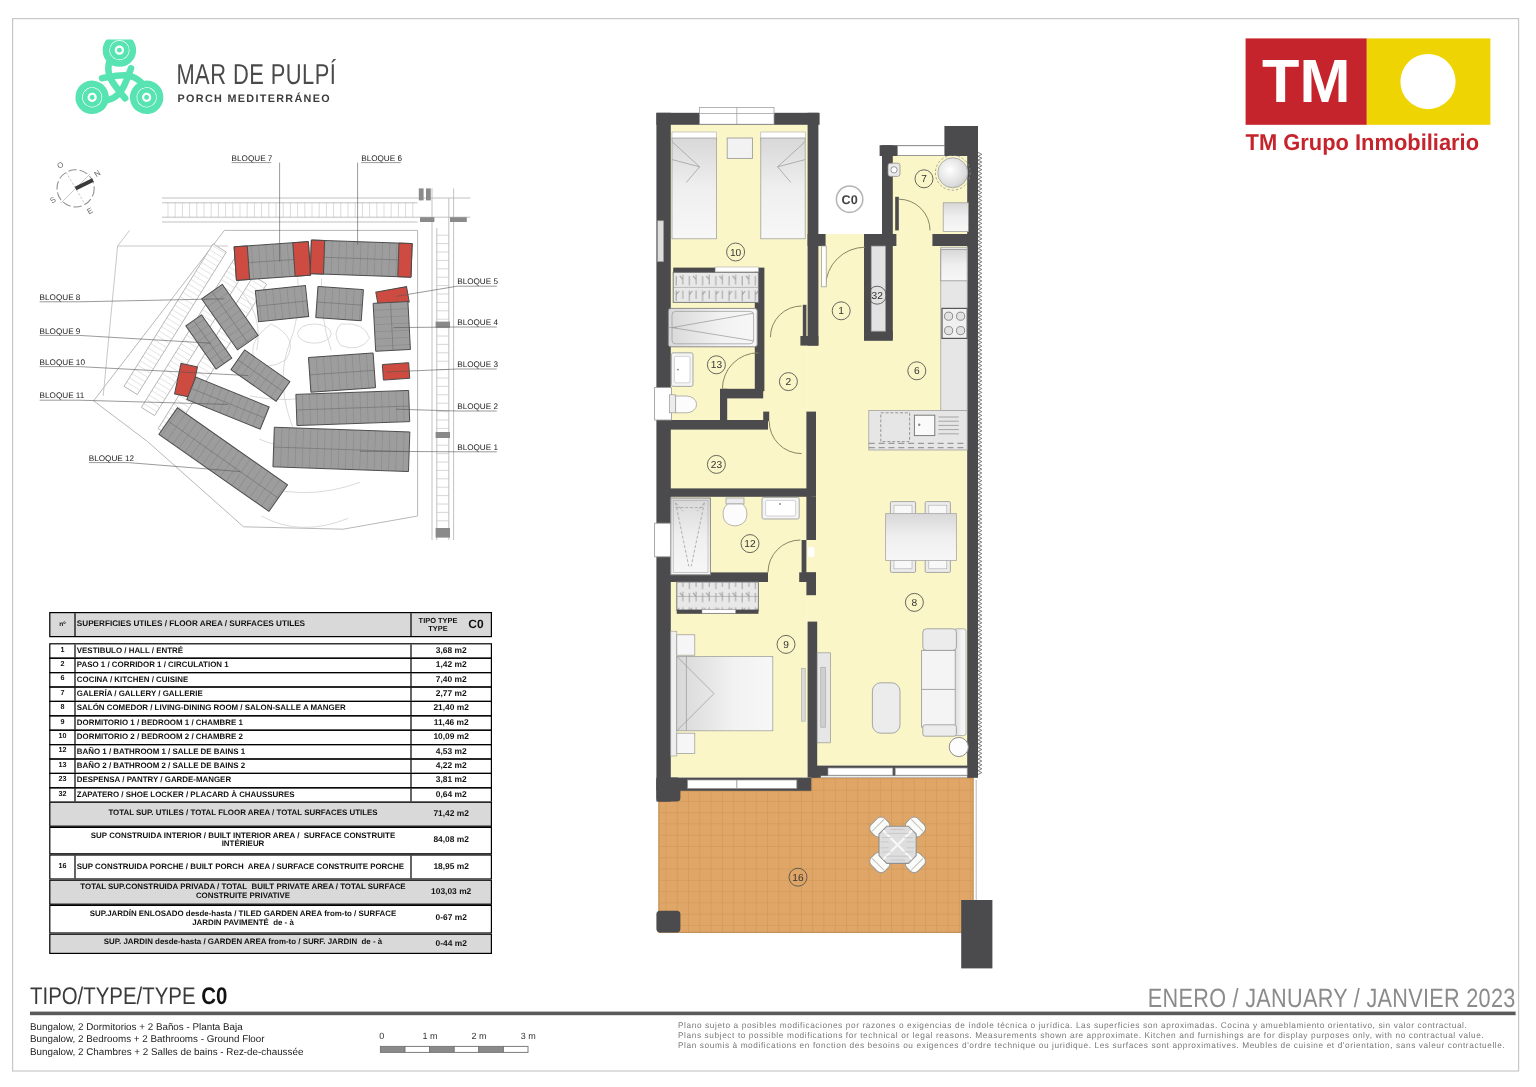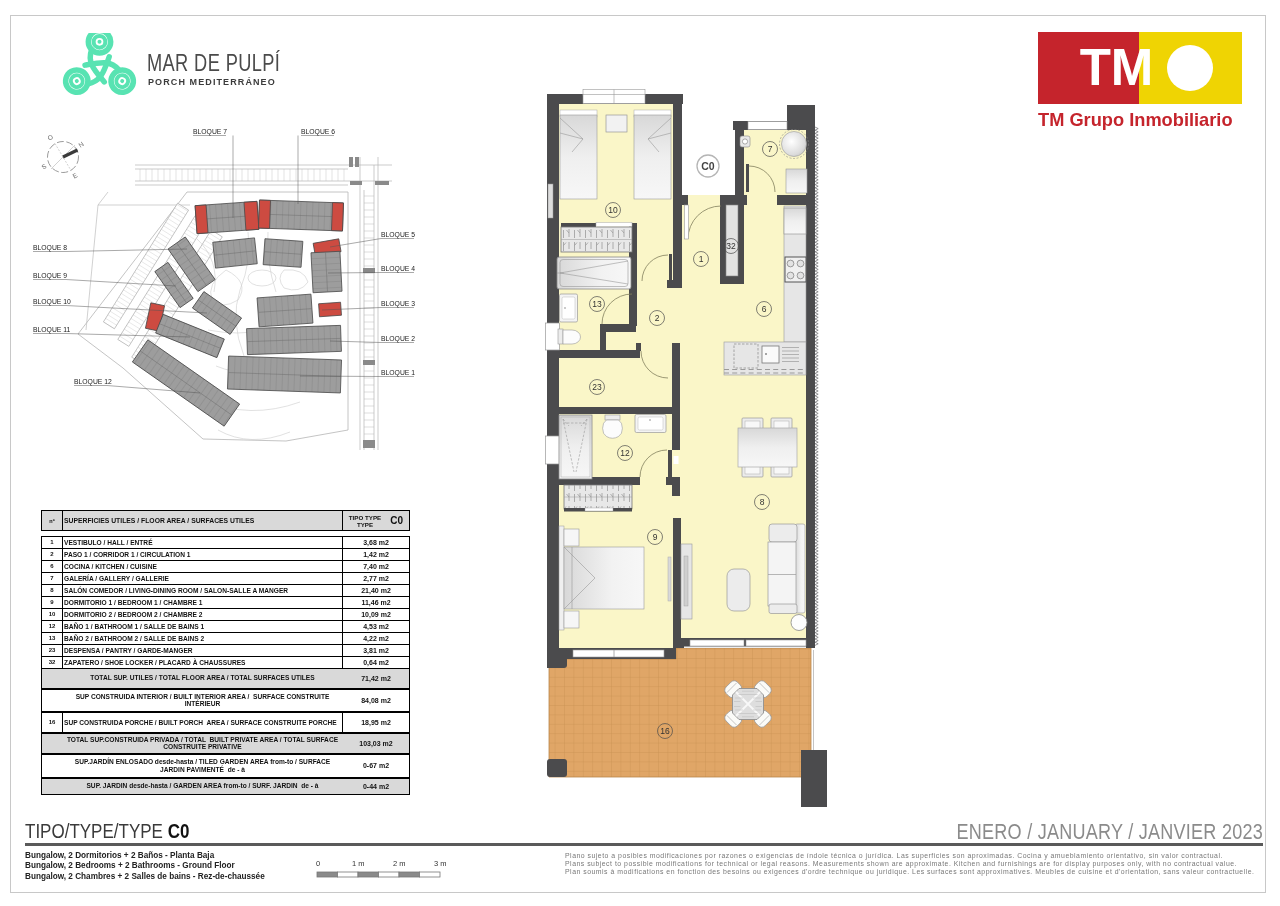--- a/index.html
+++ b/index.html
@@ -36,21 +36,21 @@
 
 <div class="abs" style="left:147px;top:49px;font-size:24px;font-weight:400;color:#4a4a4a;letter-spacing:0.5px;transform:scaleX(0.76);transform-origin:0 0;white-space:nowrap;">MAR DE PULPÍ</div>
 
 <div class="abs" style="left:148px;top:77px;font-size:9px;font-weight:700;color:#3c3c3c;letter-spacing:1.1px;white-space:nowrap;">PORCH MEDITERRÁNEO</div>
 
 <div class="abs" style="left:1038px;top:32px;width:101px;height:72px;background:#c5242c;"></div>
 <div class="abs" style="left:1139px;top:32px;width:103px;height:72px;background:#efd403;"></div>
 
 <div class="abs" style="left:1167px;top:45px;width:46px;height:46px;border-radius:50%;background:#ffffff;"></div>
 
-<div class="abs" style="left:1038px;top:32px;width:101px;height:70px;display:flex;align-items:center;justify-content:center;color:#fff;font-size:51px;font-weight:700;letter-spacing:0px;padding-left:28px;">TM</div>
+<div class="abs" style="left:1038px;top:32px;width:101px;height:70px;display:flex;align-items:center;justify-content:center;color:#fff;font-size:51px;font-weight:700;letter-spacing:0px;">TM</div>
 
 <div class="abs" style="left:1038px;top:109px;font-size:19px;font-weight:700;color:#c5242c;letter-spacing:0px;transform:scaleX(0.96);transform-origin:0 0;white-space:nowrap;">TM Grupo Inmobiliario</div>
 
 <svg id="siteplan" class="abs" style="left:30px;top:118px;" width="420" height="340" viewBox="30 118 420 340">
 <defs>
 <pattern id="units" width="6" height="40" patternUnits="userSpaceOnUse">
         <rect width="6" height="40" fill="#9d9d9d"></rect>
         <line x1="0" y1="0" x2="0" y2="40" stroke="#707070" stroke-width="0.5"></line>
       </pattern>
 <pattern id="park" width="4.2" height="30" patternUnits="userSpaceOnUse">
@@ -748,21 +748,21 @@
 <div class="brow gray" style="left:0;top:267.5px;width:369px;height:17px;">
       <div class="c2 cc">SUP. JARDIN desde-hasta / GARDEN AREA from-to / SURF. JARDIN&nbsp; de - à</div>
       <div class="c3">0-44 m2</div>
     </div>
 </div>
 
 <div class="abs" style="left:25px;top:820px;font-size:20px;color:#3a3a3a;letter-spacing:0px;transform:scaleX(0.85);transform-origin:0 0;white-space:nowrap;">TIPO/TYPE/TYPE <b style="font-weight:700;color:#111;">C0</b></div>
 
 <div class="abs" style="left:25px;top:843px;width:1238px;height:2.5px;background:#5a5a5a;"></div>
 
-<div class="abs" style="left:25px;top:851px;font-size:8.2px;font-weight:700;color:#222;line-height:10.3px;">
+<div class="abs" style="left:25px;top:851px;font-size:8.2px;font-weight:400;color:#222;line-height:10.3px;">
 Bungalow, 2 Dormitorios + 2 Baños - Planta Baja<br>
 Bungalow, 2 Bedrooms + 2 Bathrooms - Ground Floor<br>
 Bungalow, 2 Chambres + 2 Salles de bains - Rez-de-chaussée
 </div>
 
 <svg class="abs" style="left:310px;top:858px;" width="140" height="26" viewBox="0 0 140 26">
 <g font-family="Liberation Sans, sans-serif" font-size="7.5" fill="#333">
 <text x="6" y="8">0</text>
 <text x="42" y="8">1 m</text>
 <text x="83" y="8">2 m</text>

